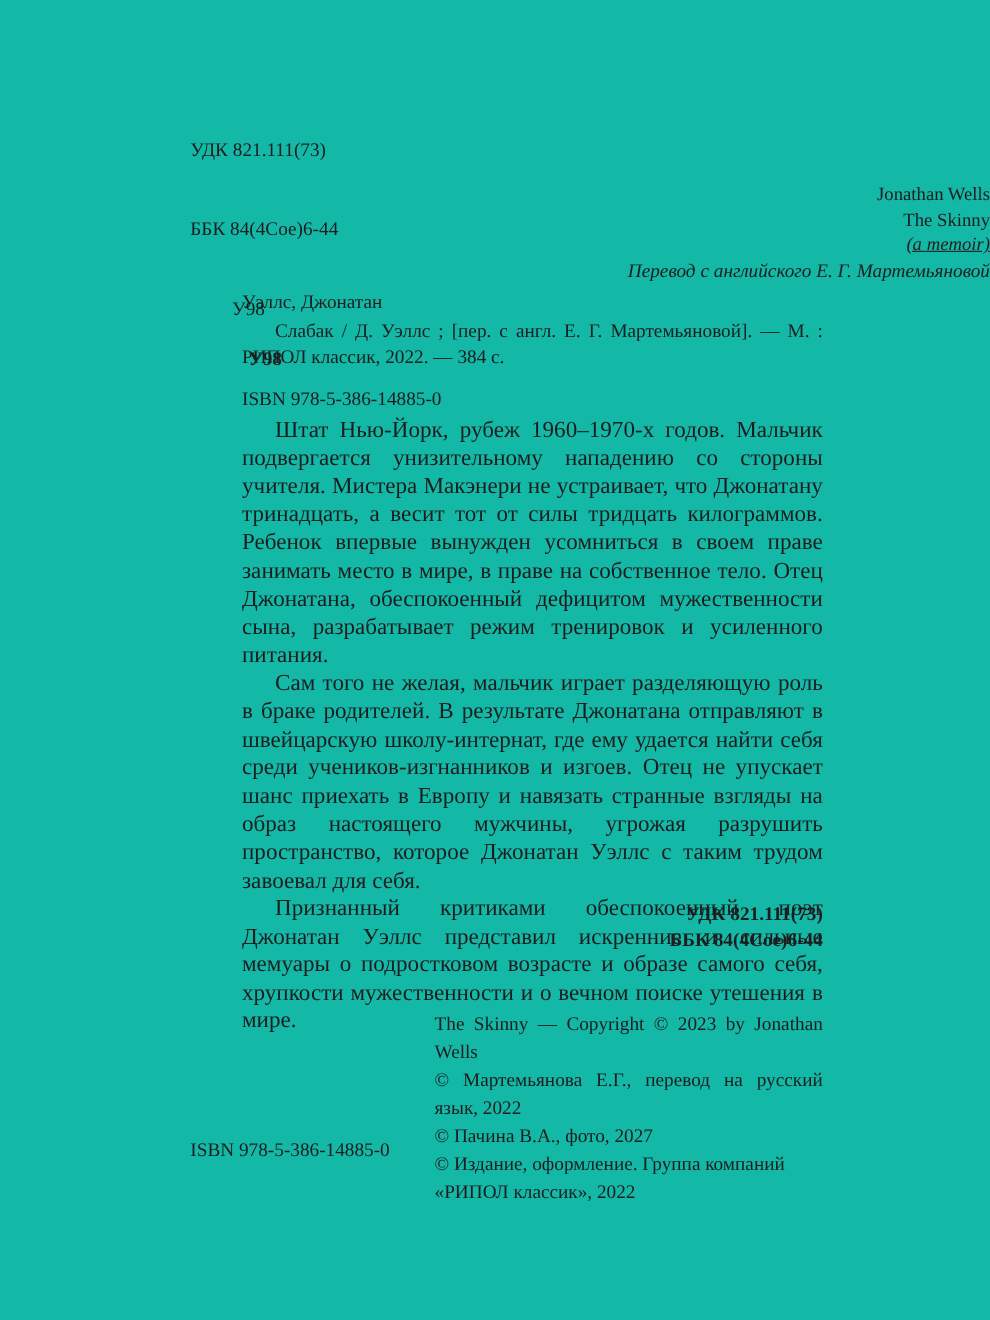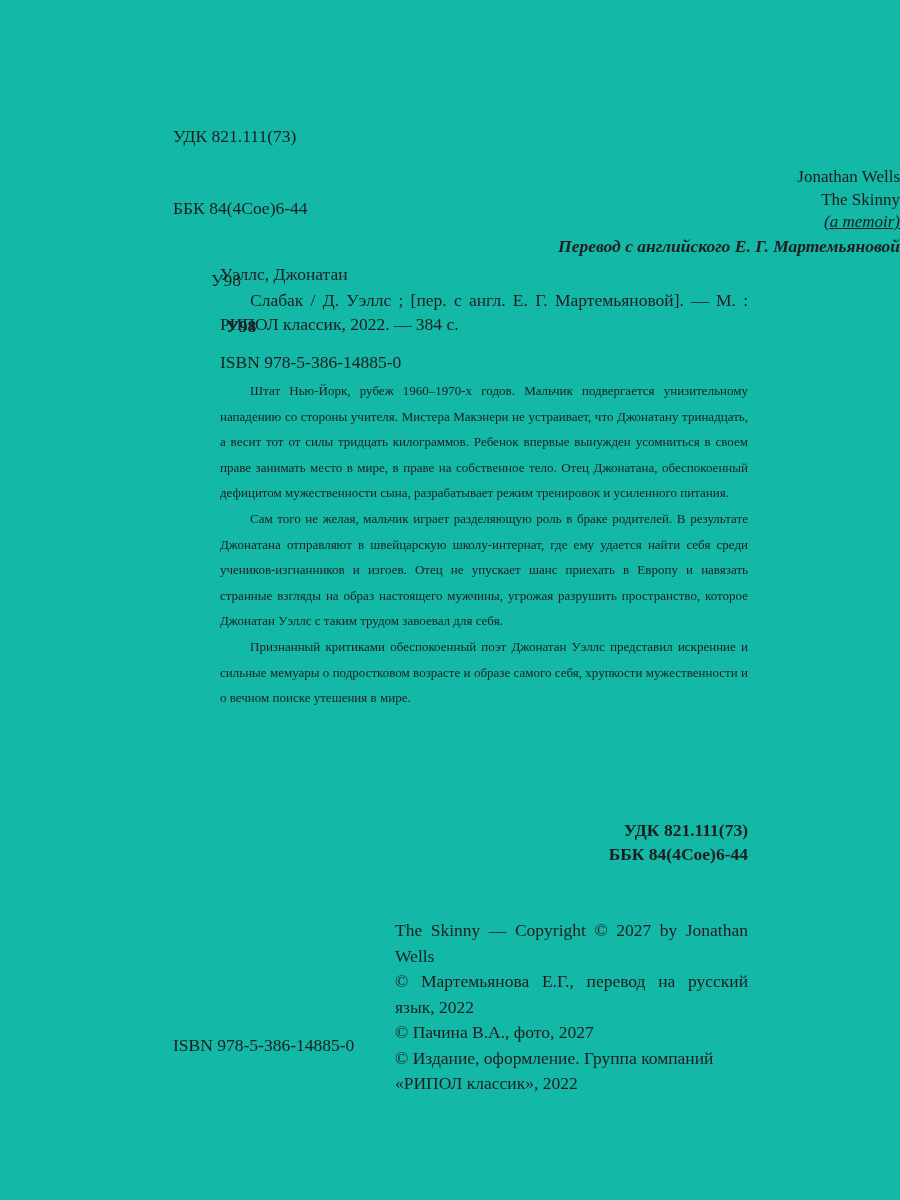--- a/index.html
+++ b/index.html
@@ -51,21 +51,21 @@
   .title-block .orig-author,
   .title-block .orig-title { display: block; }
   .title-block .orig-sub {
     display: block;
     font-style: italic;
     text-decoration: underline;
   }
   .title-block .translator {
     display: block;
     font-style: italic;
-    font-weight: bold;
+    font-weight: normal;
     font-size: 17.5px;
     margin-top: 1px;
   }
 
   
   .biblio {
     position: absolute;
     left: 220px;
     top: 262px;
     width: 528px;
@@ -94,21 +94,21 @@
     display: block;
     margin-top: 14px;
   }
 
   
   .annotation {
     position: absolute;
     left: 220px;
     top: 378px;
     width: 528px;
-    font-size: 13px;
+    font-size: 21px;
     line-height: 25.6px;
   }
   .annotation p {
     margin: 0;
     text-align: justify;
     text-indent: 30px;
     -webkit-hyphens: auto;
     hyphens: auto;
   }
 
@@ -182,21 +182,21 @@
     <p>Сам того не желая, мальчик играет разделяющую роль в браке родителей. В результате Джонатана отправляют в швейцарскую школу-интернат, где ему удается найти себя среди учеников-изгнанников и изгоев. Отец не упускает шанс приехать в Европу и навязать странные взгляды на образ настоящего мужчины, угрожая разрушить пространство, которое Джонатан Уэллс с таким трудом завоевал для себя.</p>
     <p>Признанный критиками обеспокоенный поэт Джонатан Уэллс представил искренние и сильные мемуары о подростковом возрасте и образе самого себя, хрупкости мужественности и о вечном поиске утешения в мире.</p>
   </div>
 
   <div class="udk-bottom">
     <span class="line">УДК 821.111(73)</span>
     <span class="line">ББК 84(4Сое)6-44</span>
   </div>
 
   <div class="copyright">
-    <p>The Skinny — Copyright © 2027 by Jonathan Wells</p>
+    <p>The Skinny — Copyright © 2023 by Jonathan Wells</p>
     <p>© Мартемьянова Е.Г., перевод на русский язык, 2022</p>
     <p>© Пачина В.А., фото, 2027</p>
     <p>© Издание, оформление. Группа компаний «РИПОЛ классик», 2022</p>
   </div>
 
   <div class="isbn-bottom">ISBN 978-5-386-14885-0</div>
 
 </div>
 
 </body></html>

